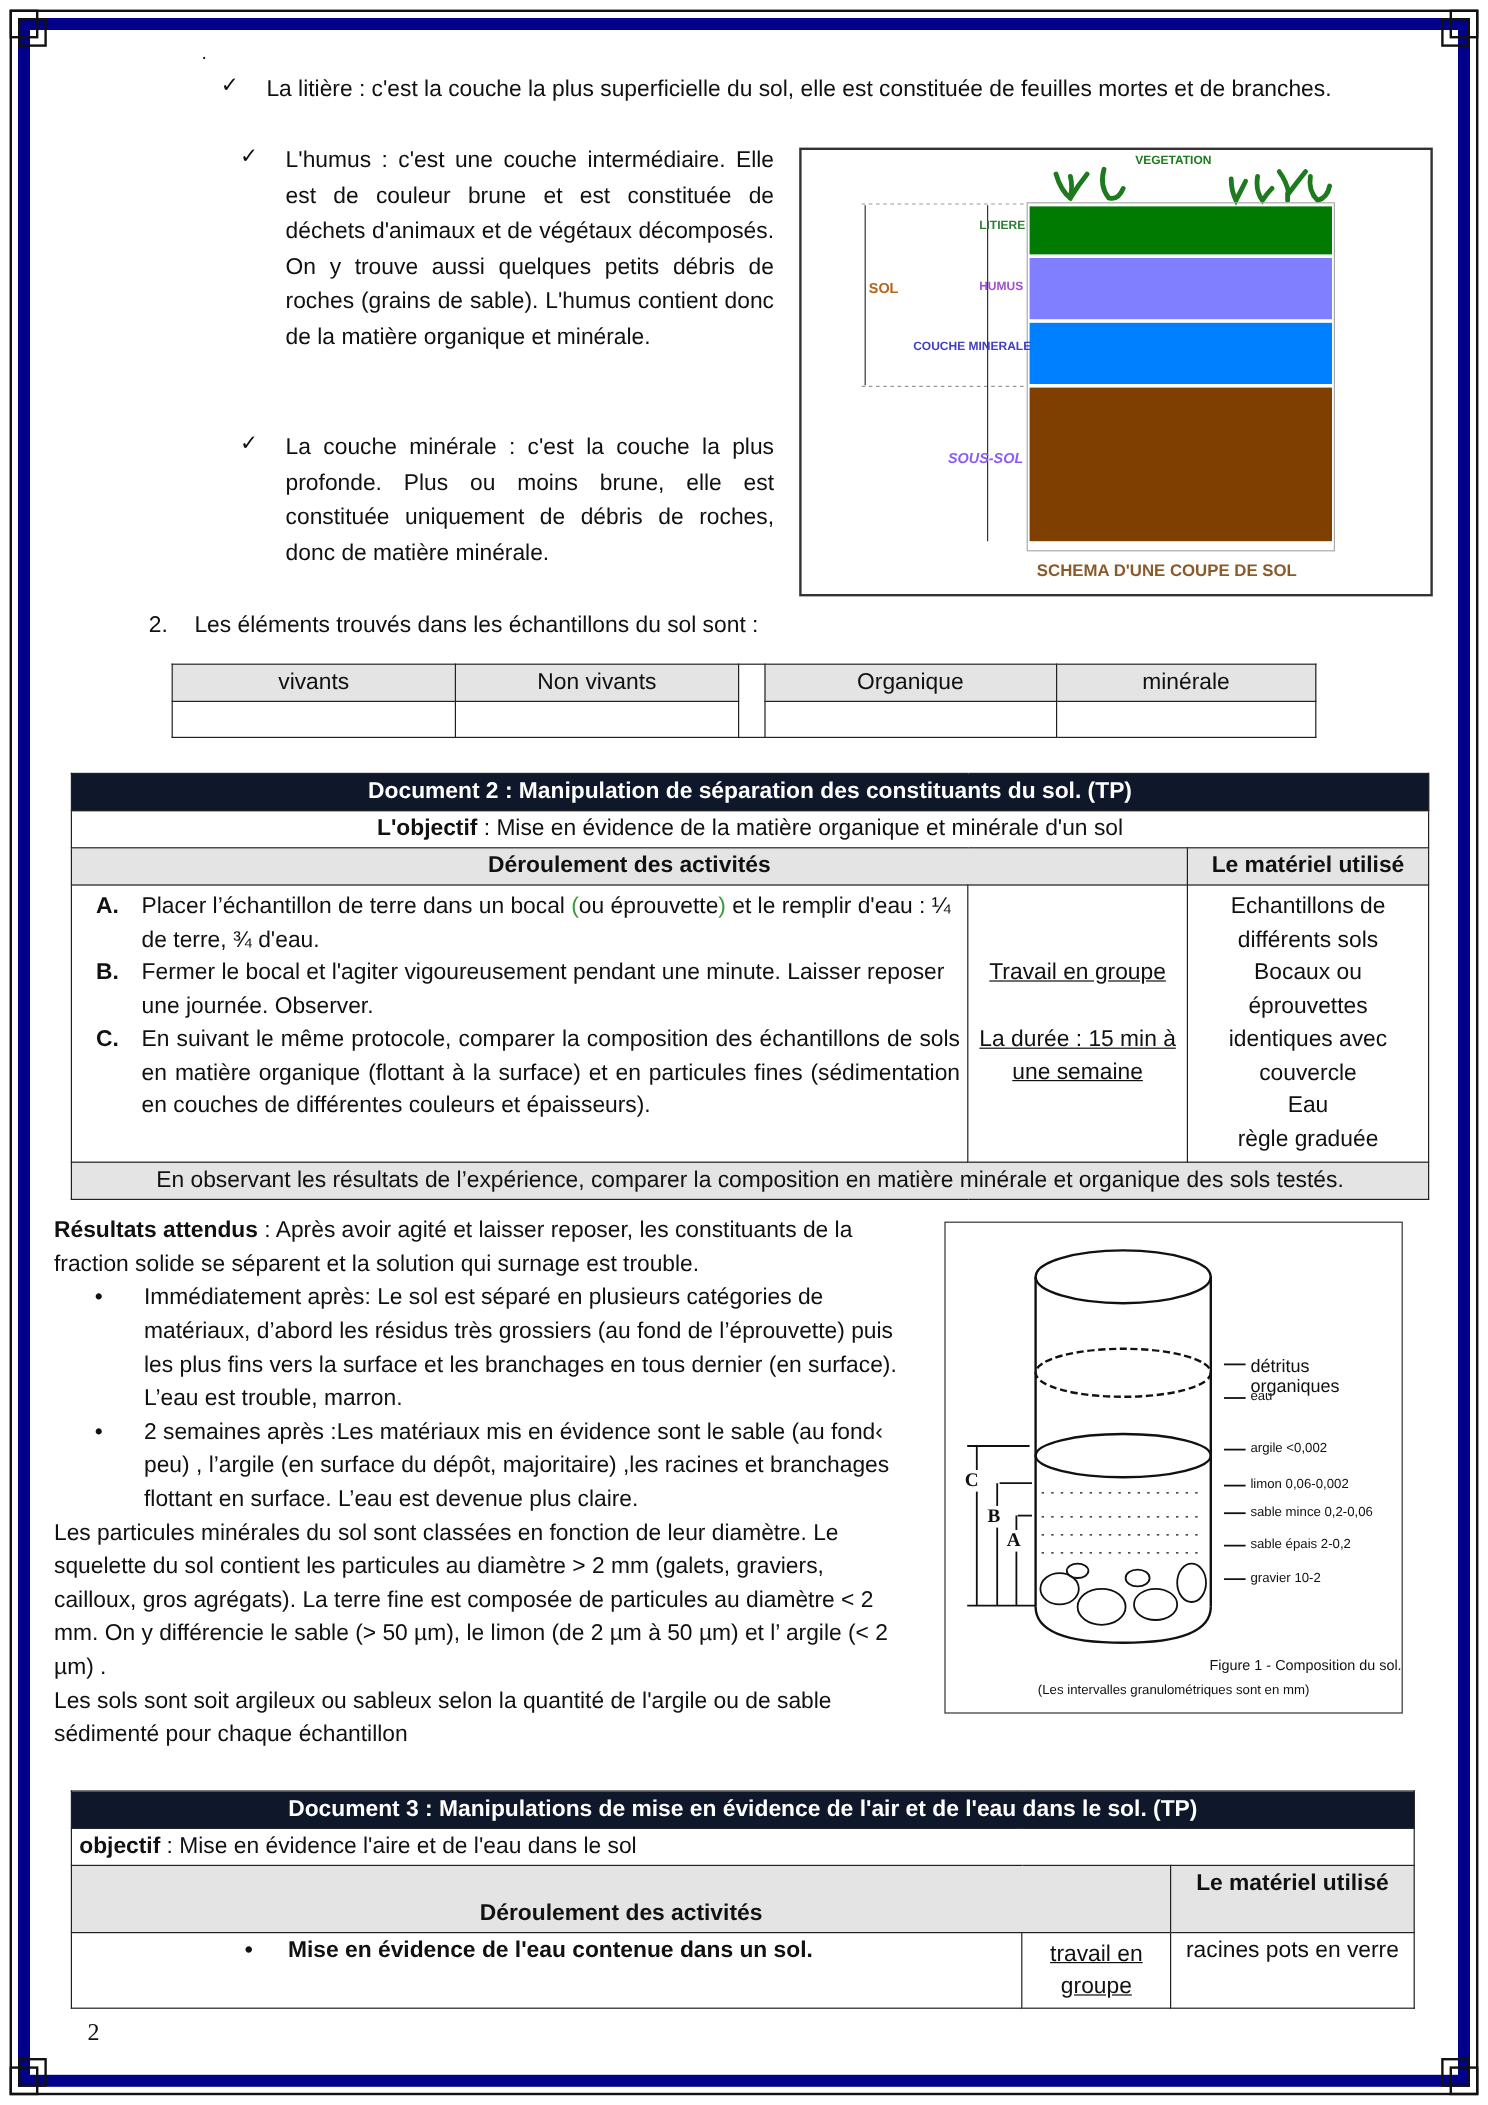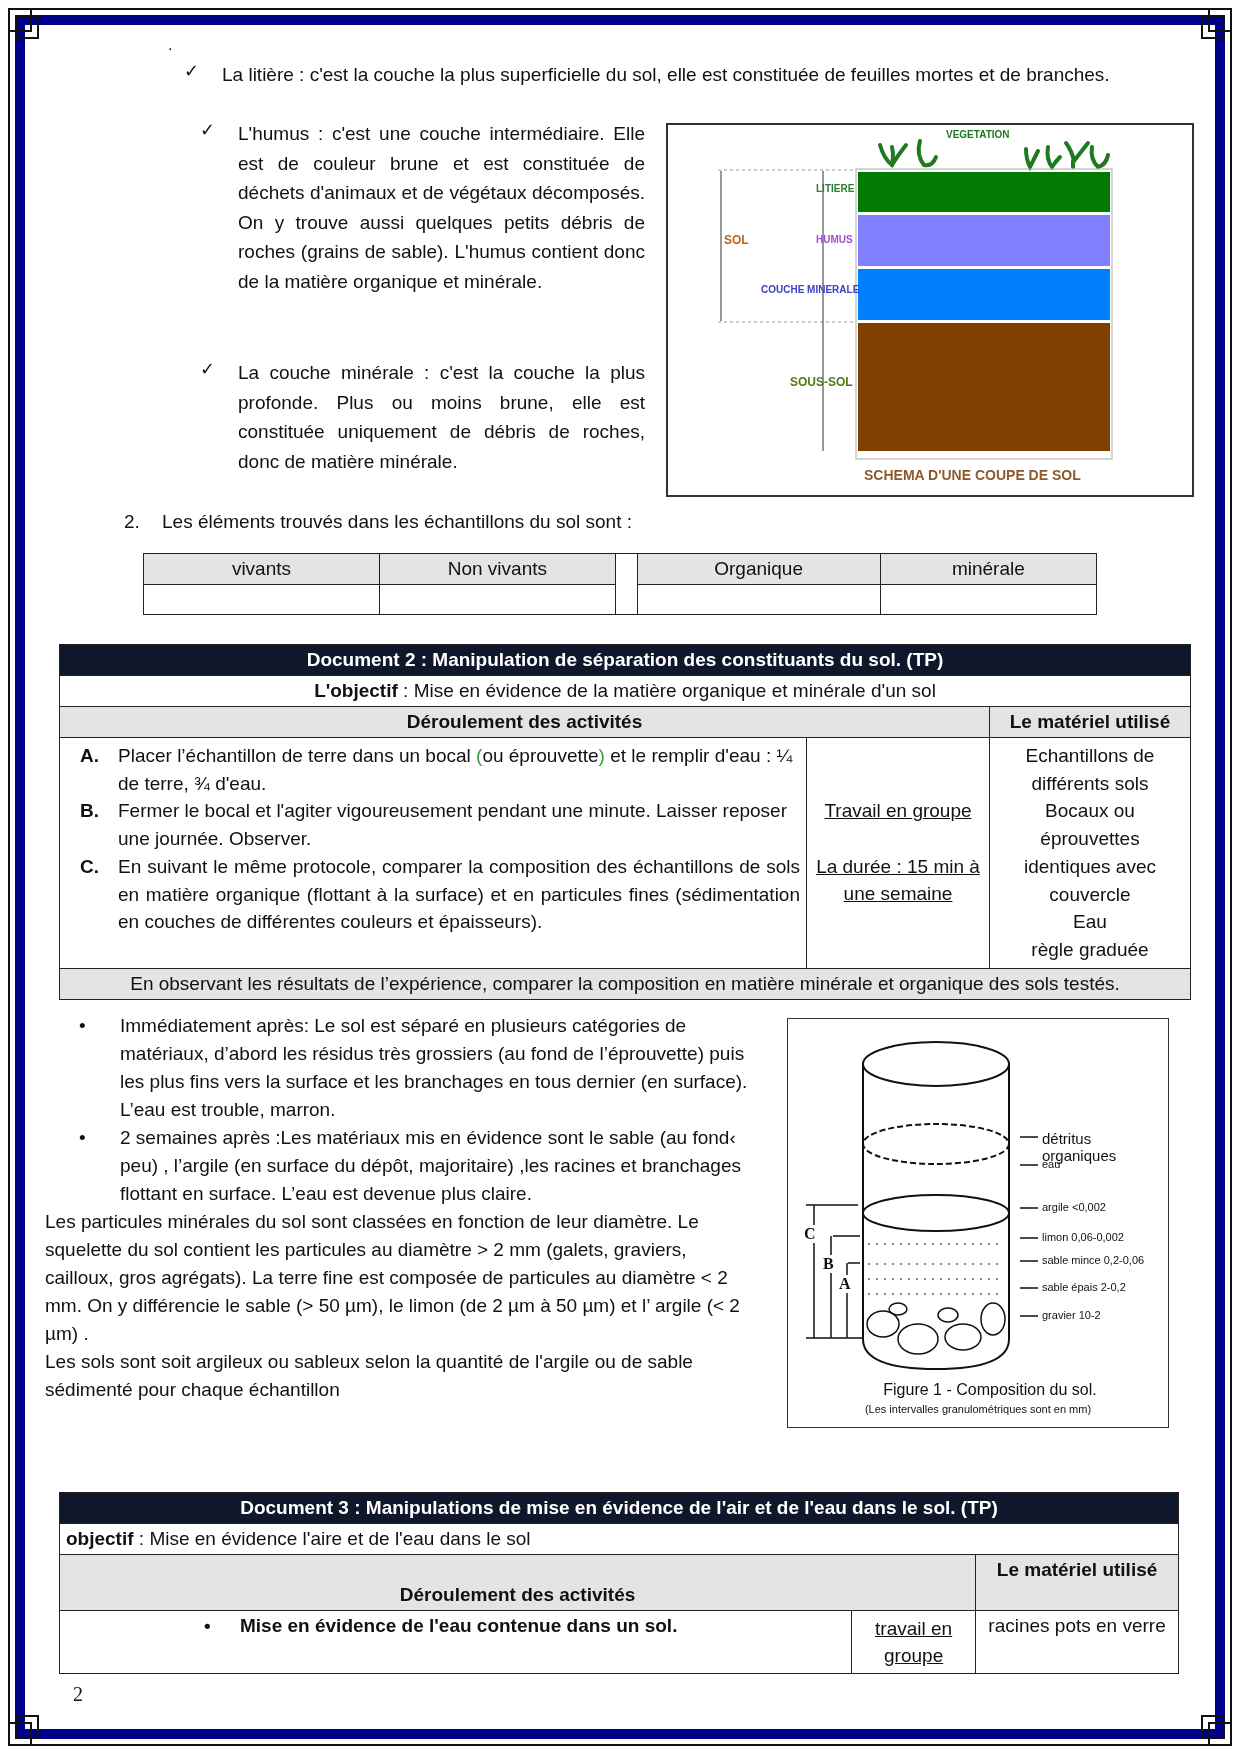--- a/index.html
+++ b/index.html
@@ -70,21 +70,21 @@
     <line x1="50" y1="197" x2="188" y2="197" stroke="#999" stroke-dasharray="3,3"></line>
 
     <line x1="53" y1="46" x2="53" y2="196" stroke="#333" stroke-width="1"></line>
     <line x1="155" y1="46" x2="155" y2="326" stroke="#333" stroke-width="1"></line>
   </svg>
   <div class="lbl" style="left:278px;top:4px;color:#1e7a1e;font-size:10px;">VEGETATION</div>
   <div class="lbl" style="left:56px;top:108px;color:#b5651d;font-size:12px;">SOL</div>
   <div class="lbl" style="left:148px;top:58px;color:#2e7d32;font-size:10px;">LITIERE</div>
   <div class="lbl" style="left:148px;top:109px;color:#a050d0;font-size:10px;">HUMUS</div>
   <div class="lbl" style="left:93px;top:159px;color:#4040c0;font-size:10px;">COUCHE MINERALE</div>
-  <div class="lbl" style="left:122px;top:250px;color:#4d7c0f;font-size:12px;">SOUS-SOL</div>
+  <div class="lbl" style="left:122px;top:250px;color:#8b5cf6;font-size:12px;font-style:italic;">SOUS-SOL</div>
   <div class="lbl" style="left:196px;top:342px;color:#8b5a2b;font-size:14px;">SCHEMA D'UNE COUPE DE SOL</div>
 </div>
 
 <div class="abs txt" style="left:124px;top:507px;">2.</div>
 <div class="abs txt" style="left:162px;top:507px;">Les éléments trouvés dans les échantillons du sol sont :</div>
 
 <table class="abs" style="left:143px;top:553px;width:954px;">
   <tbody>
       <tr style="height:30px;" class="gray">
     <td class="center" style="width:215px;">vivants</td>
@@ -142,20 +142,21 @@
       <div>règle graduée</div>
     </td>
   </tr>
   <tr class="gray" style="height:24px;">
     <td colspan="3" class="center">En observant les résultats de l’expérience, comparer la composition en matière minérale et organique des sols testés.</td>
   </tr>
 </tbody>
   </table>
 
 <div class="abs" style="left:45px;top:1012px;width:706px;font-size:19px;line-height:28px;">
+  <div><span class="bold">Résultats attendus</span><span> : Après avoir agité et laisser reposer, les constituants de la fraction solide se séparent et la solution qui surnage est trouble.</span></div>
   <div style="position:relative;padding-left:75px;">
     <span style="position:absolute;left:34px;">•</span>
     <span>Immédiatement après:  Le sol est séparé en plusieurs catégories de matériaux, d’abord les résidus très grossiers (au fond de l’éprouvette) puis les plus fins vers la surface et les branchages en tous dernier (en surface). L’eau est trouble, marron.</span>
   </div>
   <div style="position:relative;padding-left:75px;">
     <span style="position:absolute;left:34px;">•</span>
     <span>2 semaines après :Les matériaux mis en évidence sont le sable (au fond‹ peu) , l’argile (en surface du dépôt, majoritaire) ,les racines et branchages flottant en surface. L’eau est devenue plus claire.</span>
   </div>
   <div>Les particules minérales du sol sont classées en fonction  de  leur diamètre. Le squelette du sol contient les particules au diamètre &gt; 2 mm (galets, graviers, cailloux, gros agrégats). La terre fine est composée de particules au diamètre &lt; 2 mm. On y différencie le sable (&gt; 50 µm), le limon (de 2 µm à 50 µm) et l’ argile (&lt; 2 µm) .</div>
   <div>Les sols sont soit argileux ou sableux selon la quantité de l'argile ou de sable sédimenté pour chaque échantillon</div>
@@ -210,21 +211,21 @@
   <div class="abs" style="left:16px;top:206px;font-family:'Liberation Serif',serif;font-weight:bold;font-size:16px;background:#fff;">C</div>
   <div class="abs" style="left:35px;top:236px;font-family:'Liberation Serif',serif;font-weight:bold;font-size:16px;background:#fff;">B</div>
   <div class="abs" style="left:51px;top:256px;font-family:'Liberation Serif',serif;font-weight:bold;font-size:16px;background:#fff;">A</div>
   <div class="abs" style="left:254px;top:111px;font-size:15px;">détritus organiques</div>
   <div class="abs" style="left:254px;top:139px;font-size:11px;">eau</div>
   <div class="abs" style="left:254px;top:182px;font-size:11px;">argile &lt;0,002</div>
   <div class="abs" style="left:254px;top:212px;font-size:11px;">limon 0,06-0,002</div>
   <div class="abs" style="left:254px;top:235px;font-size:11px;">sable mince 0,2-0,06</div>
   <div class="abs" style="left:254px;top:262px;font-size:11px;">sable épais 2-0,2</div>
   <div class="abs" style="left:254px;top:290px;font-size:11px;">gravier 10-2</div>
-  <div class="abs" style="left:12px;width:380px;top:362px;text-align:center;font-size:16px;">Figure 1 - Composition du sol.</div>
+  <div class="abs" style="left:0;width:380px;top:362px;text-align:right;font-size:12px;">Figure 1 - Composition du sol.</div>
   <div class="abs" style="left:0;width:380px;top:384px;text-align:center;font-size:11px;">(Les intervalles granulométriques sont en mm)</div>
 </div>
 
 <table class="abs" style="left:59px;top:1492px;width:1120px;">
   <tbody>
       <tr class="dark" style="height:28px;">
     <td colspan="3">Document 3 : Manipulations de mise en évidence de l'air et de l'eau dans le sol. (TP)</td>
   </tr>
   <tr style="height:28px;">
     <td colspan="3"><span class="bold">objectif</span><span> : Mise en évidence l'aire et de l'eau dans le sol</span></td>

